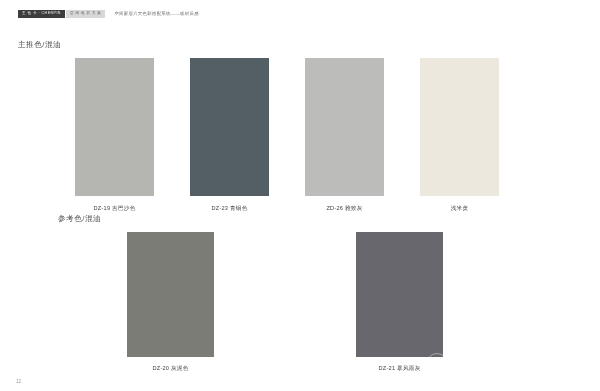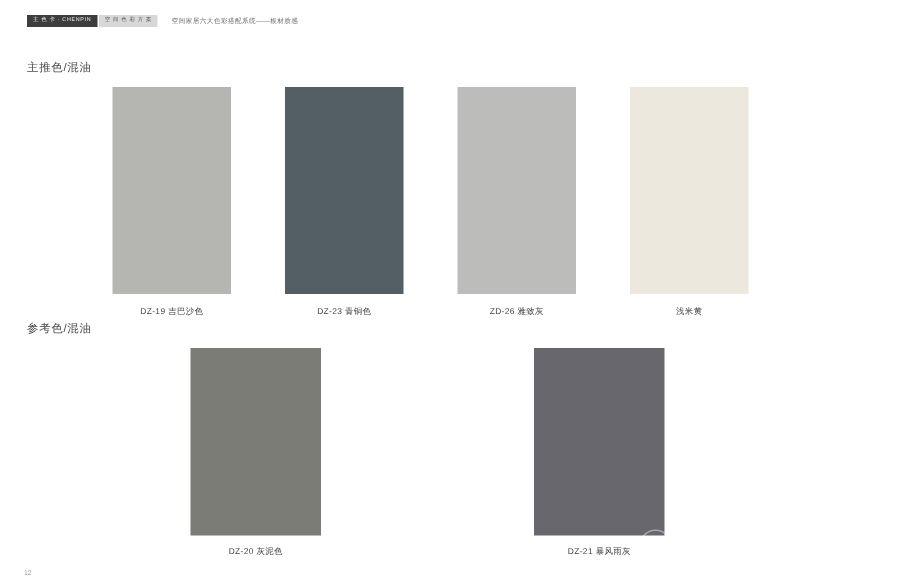--- a/index.html
+++ b/index.html
@@ -69,21 +69,21 @@
   .section-heading {
     position: absolute;
     left: 18px;
     font-size: 7.6px;
     color: #4a4a4a;
     letter-spacing: 0.5px;
     line-height: 1;
     white-space: nowrap;
   }
   .sec1-heading { top: 41px; }
-  .sec2-heading { top: 215px; }
+  .sec2-heading { top: 215px; margin-left: 40px; }
 
   
   .swatch-row {
     position: absolute;
     display: flex;
   }
   .row1 {
     left: 58px;
     top: 58px;
   }

